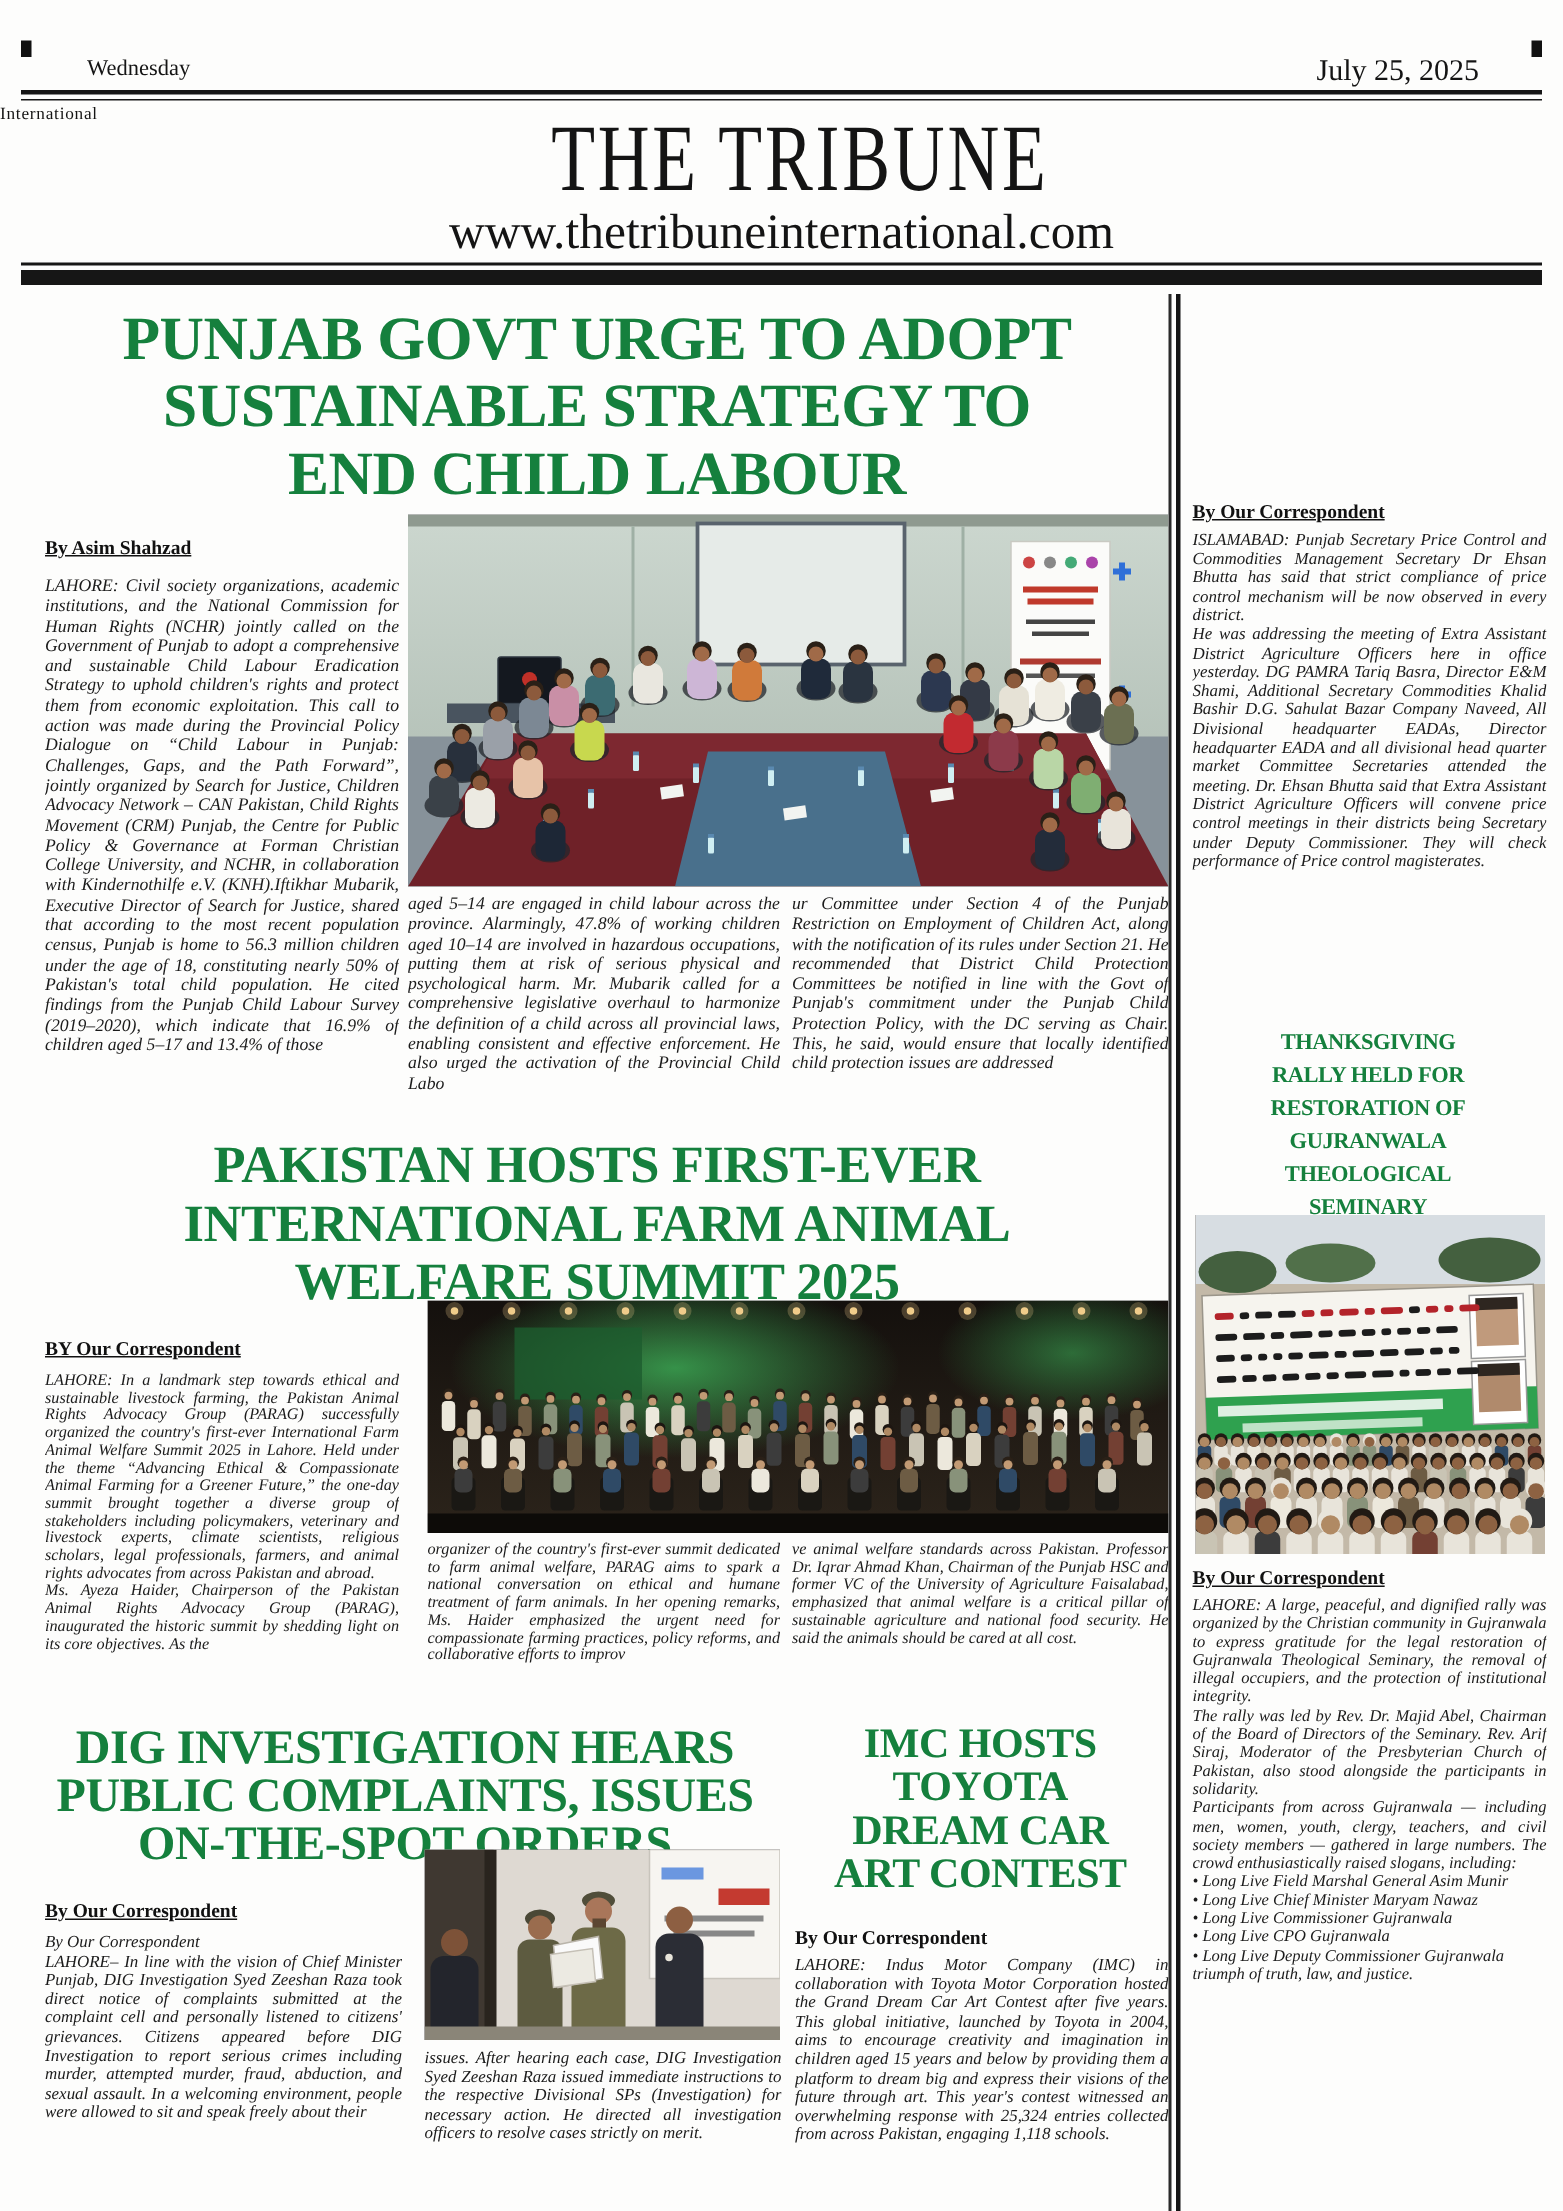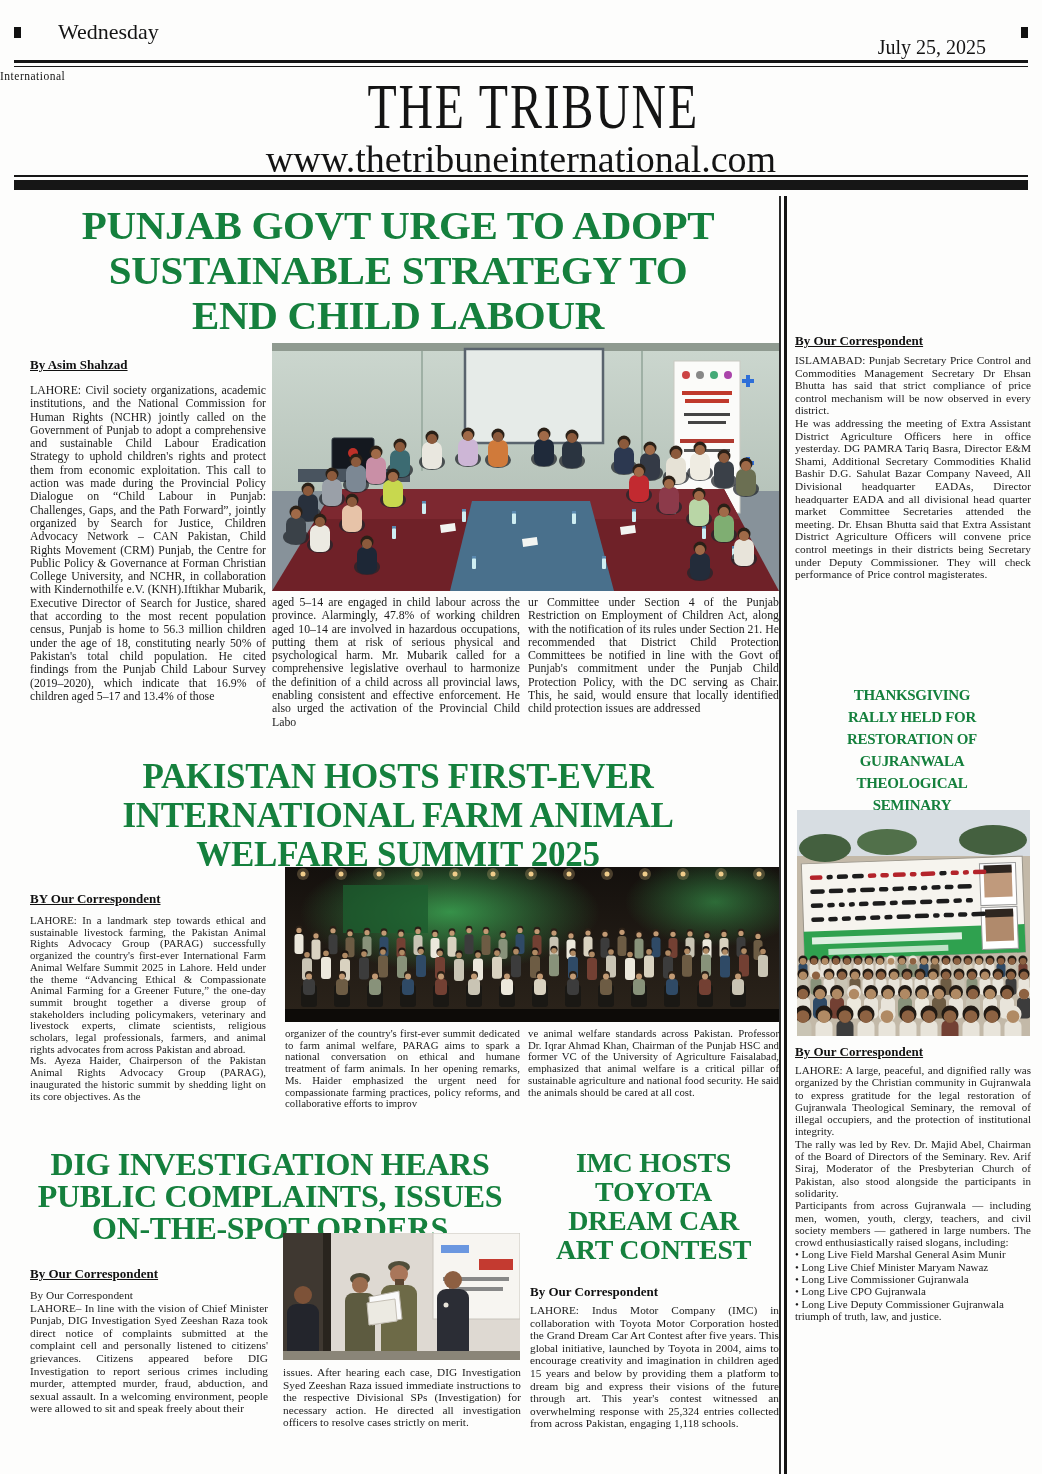--- a/index.html
+++ b/index.html
@@ -3,41 +3,41 @@
 <meta charset="utf-8">
 <style>
   html,body{margin:0;padding:0;background:#e8e8e8;}
   .page{position:relative;width:1042px;height:1474px;margin:0 auto;background:#fdfdfc;
         font-family:"Liberation Serif","DejaVu Serif",serif;color:#141414;overflow:hidden;}
   .abs{position:absolute;}
   .pre{white-space:pre-line;}
   .headline{font-weight:bold;text-align:center;color:#15803d;letter-spacing:-0.3px;}
   .byline{font-weight:bold;text-decoration:underline;font-size:13px;color:#111;}
   .byline.nound{text-decoration:none;}
-  .body-text{text-align:justify;white-space:pre-line;color:#1b1b1b;overflow:hidden;}
+  .body-text{text-align:justify;white-space:pre-line;color:#1b1b1b;overflow:hidden;font-style:italic;}
   .rule{background:#161616;}
   .photo{overflow:hidden;background:#777;}
   .photo svg{display:block;width:100%;height:100%;}
   .masthead-title-inner{display:inline-block;transform:scale(0.92,1.22);transform-origin:center;
         font-weight:500;letter-spacing:2px;}
 </style>
 </head>
 <body>
 
 <div class="page">
 
   <div class="abs" style="left:14px;top:27px;width:7px;height:11px;background:#111;"></div>
   <div class="abs" style="right:14px;top:27px;width:7px;height:11px;background:#111;"></div>
-  <div class="abs" style="left:58px;top:19px;font-size:22px;">Wednesday</div>
+  <div class="abs" style="left:58px;top:38px;font-size:15px;">Wednesday</div>
   <div class="abs" style="right:56px;top:36px;font-size:20px;">July 25, 2025</div>
   <div class="abs" style="left:14px;right:14px;top:60px;height:3px;border-top:3px solid #161616;border-bottom:1.5px solid #161616;"></div>
 
   <div class="abs" style="left:0;right:0;top:70px;text-align:left;font-size:11.5px;letter-spacing:.5px;">International</div>
   <div class="abs" style="left:0;right:0;top:79px;text-align:center;font-size:52px;line-height:56px;padding-left:25px;"><span class="masthead-title-inner">THE TRIBUNE</span></div>
-  <div class="abs" style="left:0;right:0;top:137px;text-align:center;font-size:38px;">www.thetribuneinternational.com</div>
+  <div class="abs" style="left:0;right:0;top:137px;text-align:center;font-size:33px;">www.thetribuneinternational.com</div>
   <div class="abs rule" style="left:14px;right:14px;top:175px;height:1.5px;"></div>
   <div class="abs rule" style="left:14px;right:14px;top:180px;height:10px;"></div>
 
   <div class="abs" style="left:779px;top:196px;bottom:0;width:1.5px;background:#2a2a2a;"></div>
   <div class="abs" style="left:783.5px;top:196px;bottom:0;width:3.5px;background:#141414;"></div>
 
   <div class="abs headline pre" style="left:68px;width:660px;top:203px;font-size:41px;line-height:45px;">PUNJAB GOVT URGE TO ADOPT
 SUSTAINABLE STRATEGY TO
 END CHILD LABOUR</div>
   <div class="abs byline" style="left:30px;top:357px;">By Asim Shahzad</div>

